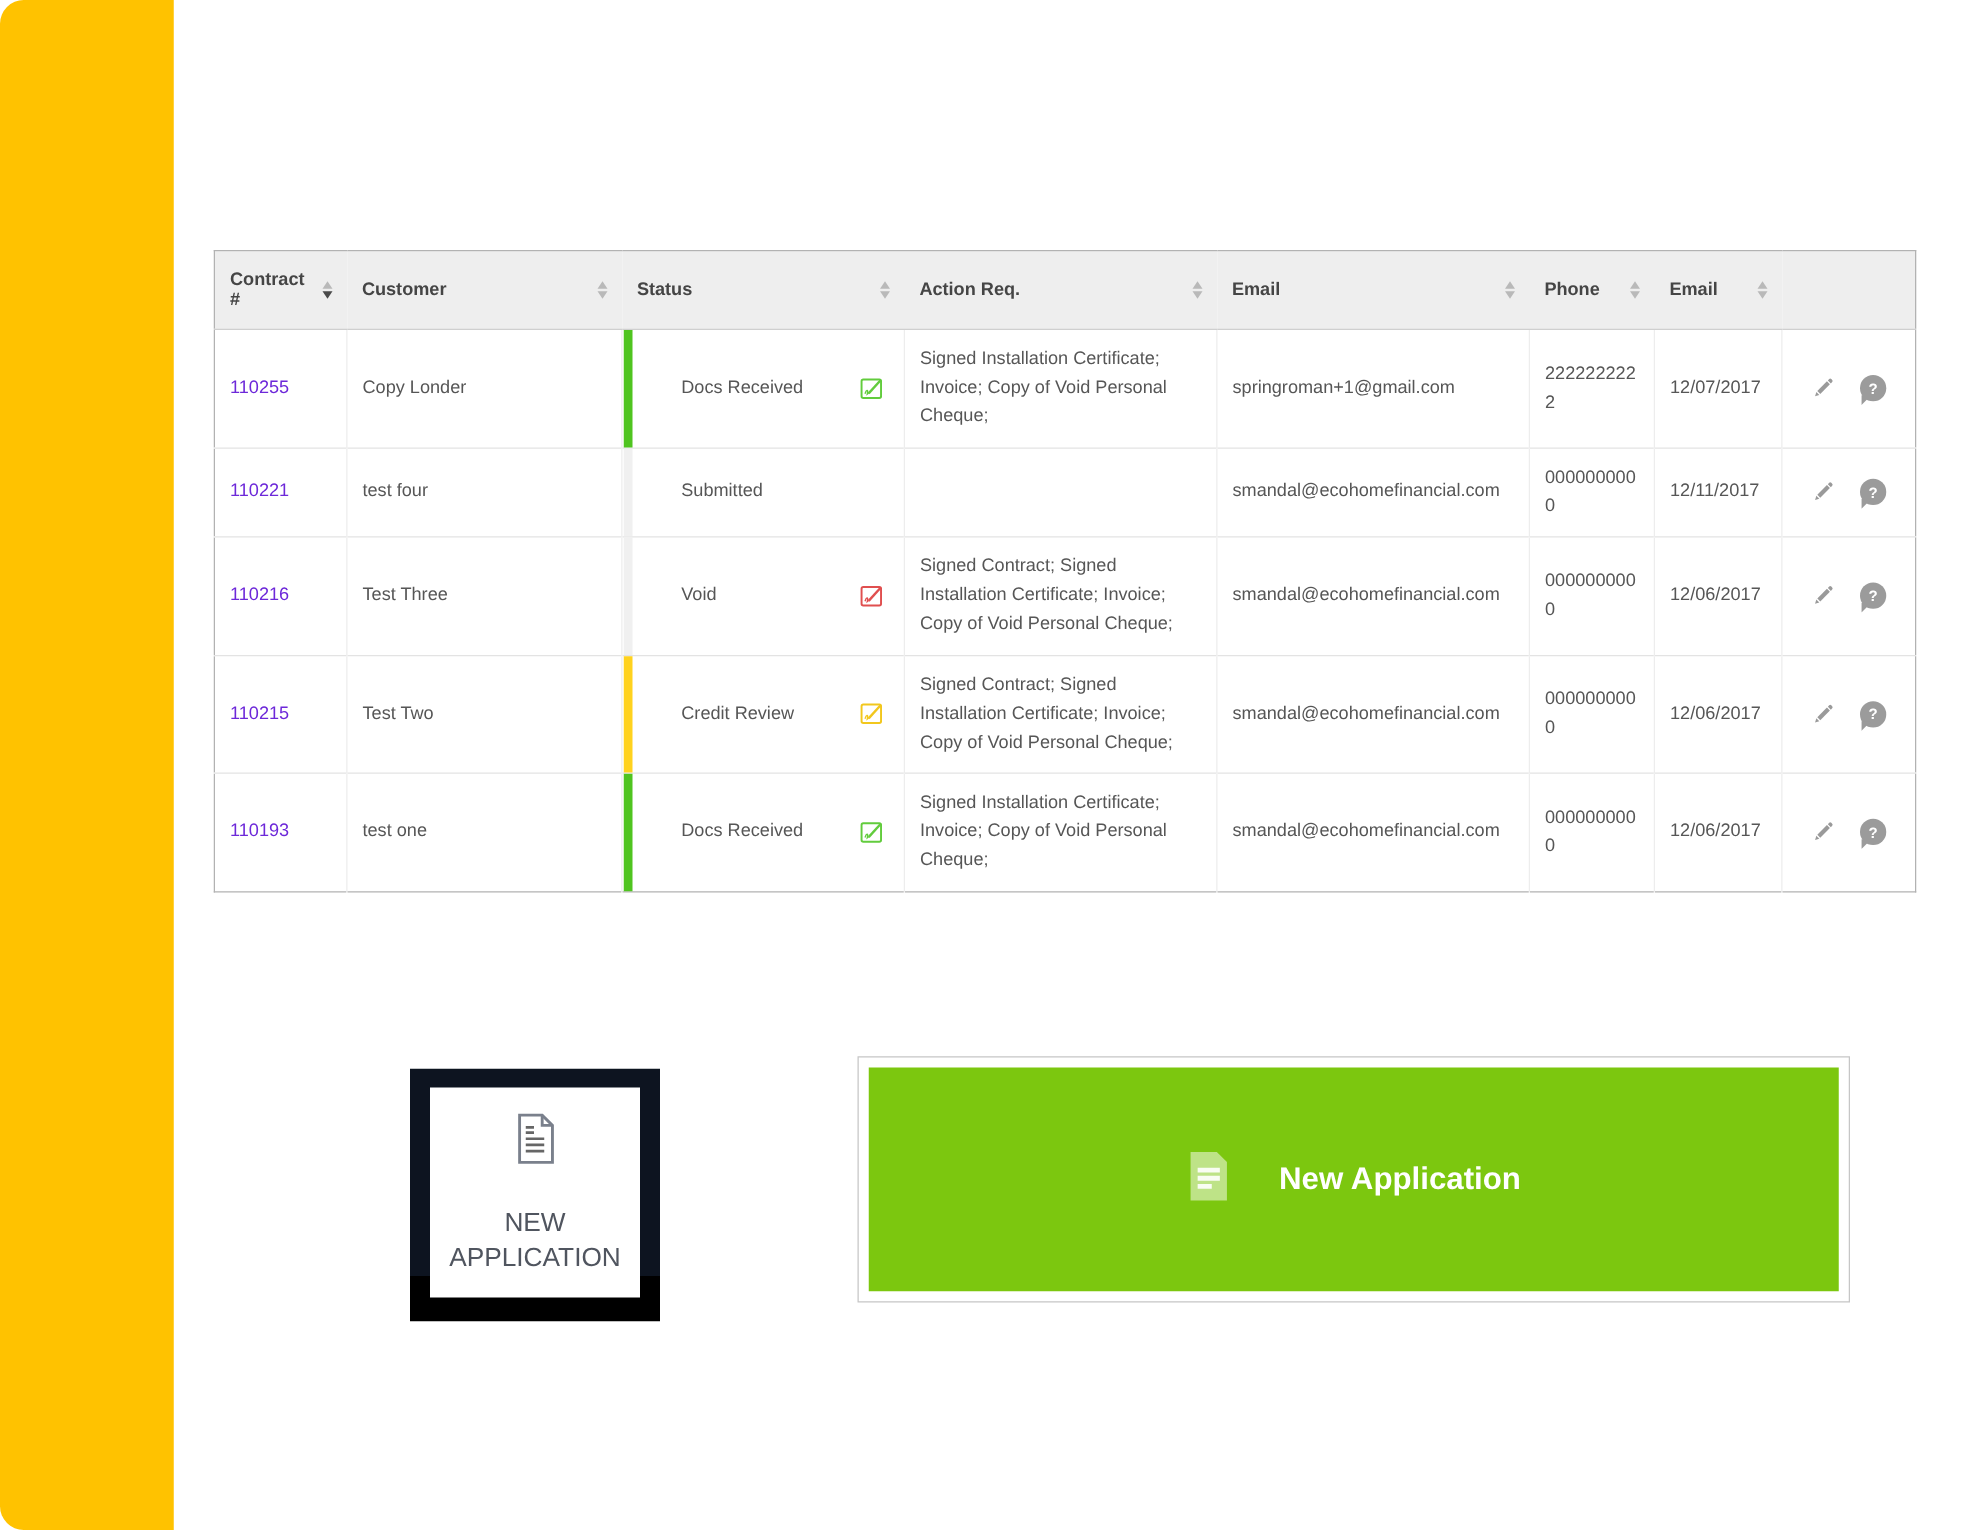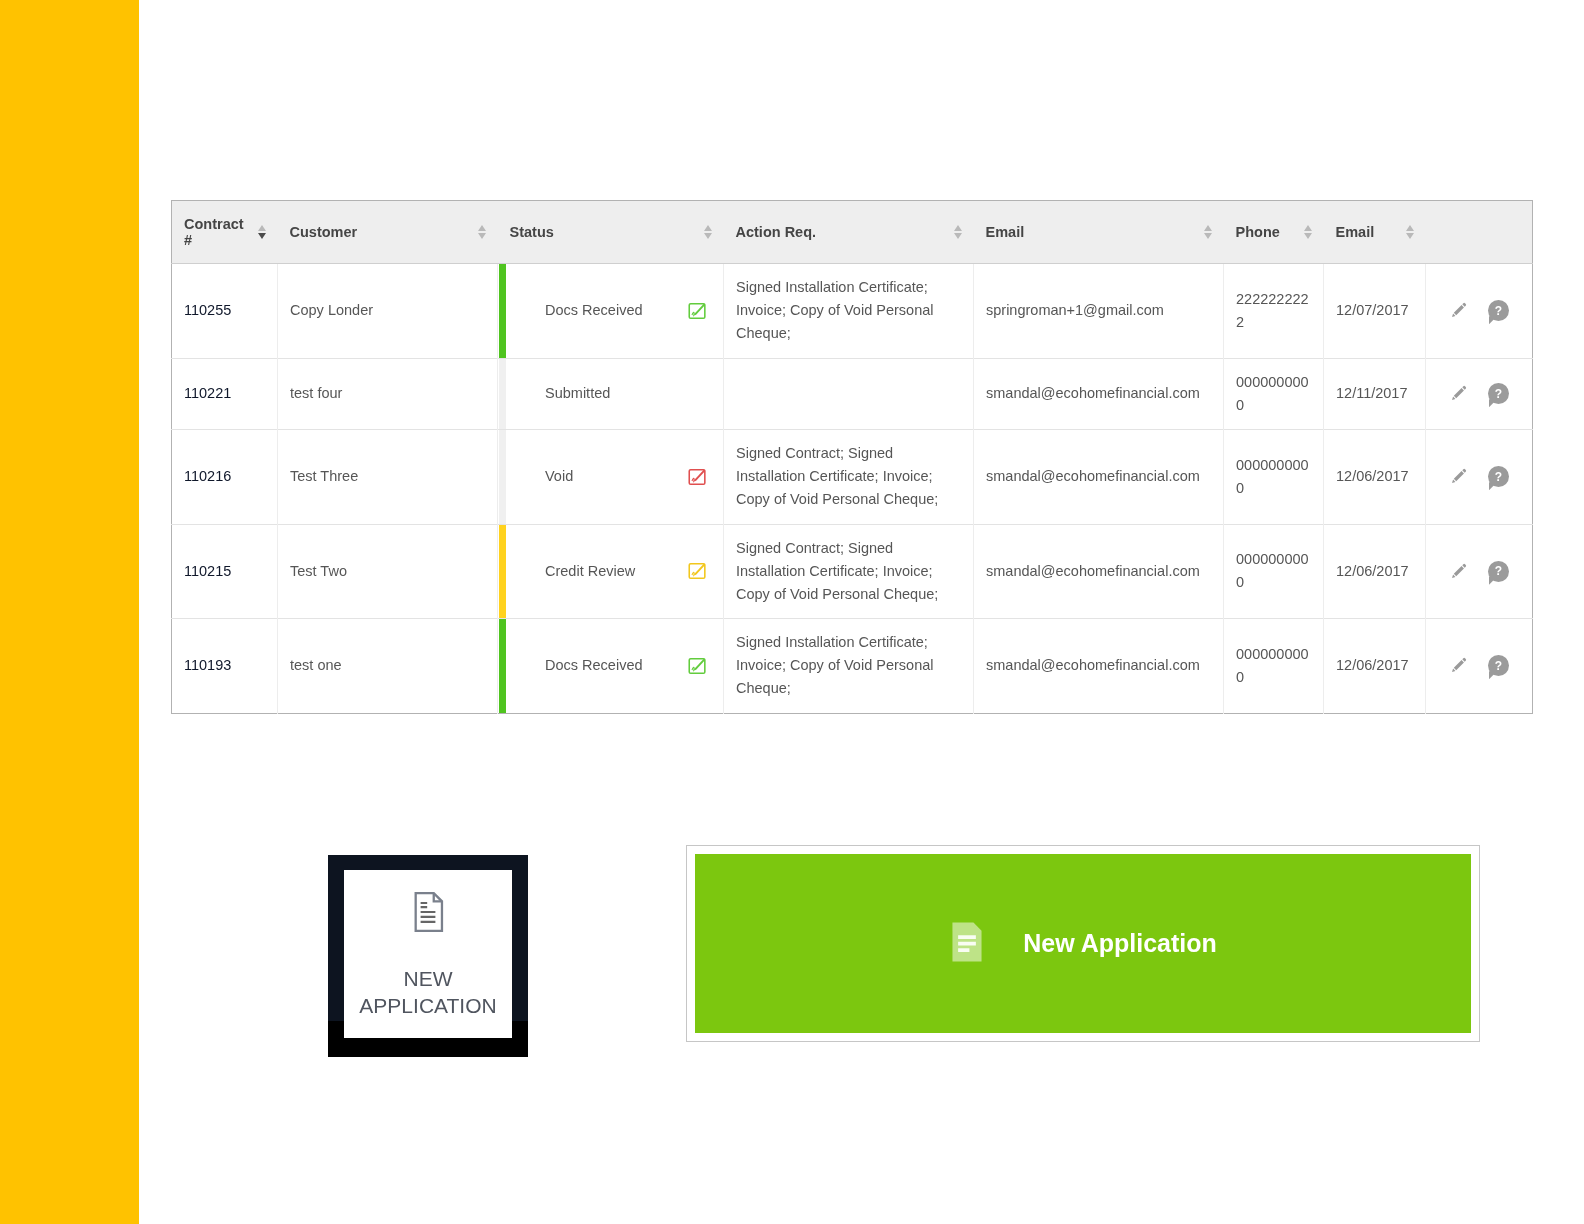--- a/index.html
+++ b/index.html
@@ -1,36 +1,36 @@
 <!DOCTYPE html>
 <html><head>
 <meta charset="utf-8">
 <style>
   * { box-sizing: border-box; margin: 0; padding: 0; }
   html, body { background: #ffffff; }
   body { font-family: "Liberation Sans", sans-serif; }
-  .page { position: relative; width: 1584px; height: 1224px; background: #fff; overflow: hidden; }
+  .page { position: relative; width: 1584px; height: 1224px; background: #fff; overflow: hidden; border-radius: 19px; }
 
   
   .sidebar { position: absolute; left: 0; top: 0; width: 139px; height: 1224px; background: #ffc200; }
 
   
   .table-wrap { position: absolute; left: 171px; top: 200px; width: 1361px; }
   table.apps { width: 100%; border-collapse: collapse; table-layout: fixed; border: 1px solid #b2b2b2; font-size: 14.5px; color: #565656; }
   thead th { background: #eeeeee; color: #454545; font-weight: bold; text-align: left; padding: 15px 12px; border-bottom: 1px solid #cfcfcf; font-size: 14.5px; }
   .th-inner { display: flex; align-items: center; justify-content: space-between; }
   .sort { display: inline-flex; flex-direction: column; gap: 2px; margin-left: 8px; }
   .arr { display: block; width: 0; height: 0; border-left: 4.5px solid transparent; border-right: 4.5px solid transparent; }
   .arr.up   { border-bottom: 6px solid #b9b9b9; }
   .arr.down { border-top: 6px solid #b9b9b9; }
   .sort[data-sort="desc"] .arr.down { border-top-color: #4a4a4a; }
 
   tbody td { border-top: 1px solid #e3e3e3; border-right: 1px solid #ededed; padding: 12px; vertical-align: middle; line-height: 1.6; word-wrap: break-word; }
   tbody td:last-child { border-right: none; }
-  .c-contract a { color: #0f172a; text-decoration: none; }
+  .c-contract a { color: #6d28d9; text-decoration: none; }
   .c-phone { word-break: break-all; }
 
   .c-status { position: relative; padding-left: 21px; }
   .c-status .bar { position: absolute; left: 1px; top: 0; bottom: 0; width: 7px; }
   .c-status[data-bar="green"]  .bar { background: #4fc41f; }
   .c-status[data-bar="yellow"] .bar { background: #ffd21e; }
   .c-status[data-bar="gray"]   .bar { background: #f0f0f0; }
   .status-flex { display: flex; align-items: center; justify-content: space-between; margin-left: 26px; }
   .sign-icon { display: inline-flex; margin-right: 2px; }
   .sign-icon[data-icon="green"]  { color: #62cc3d; }

